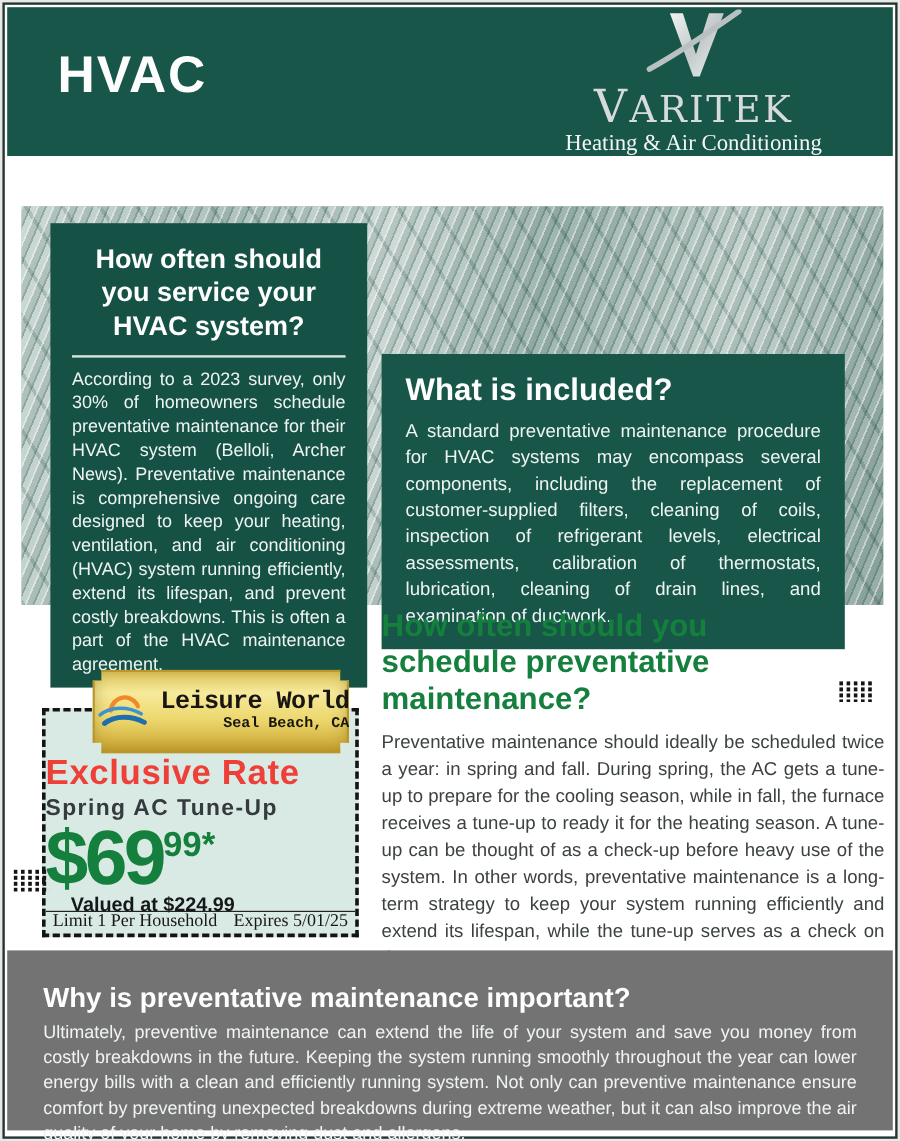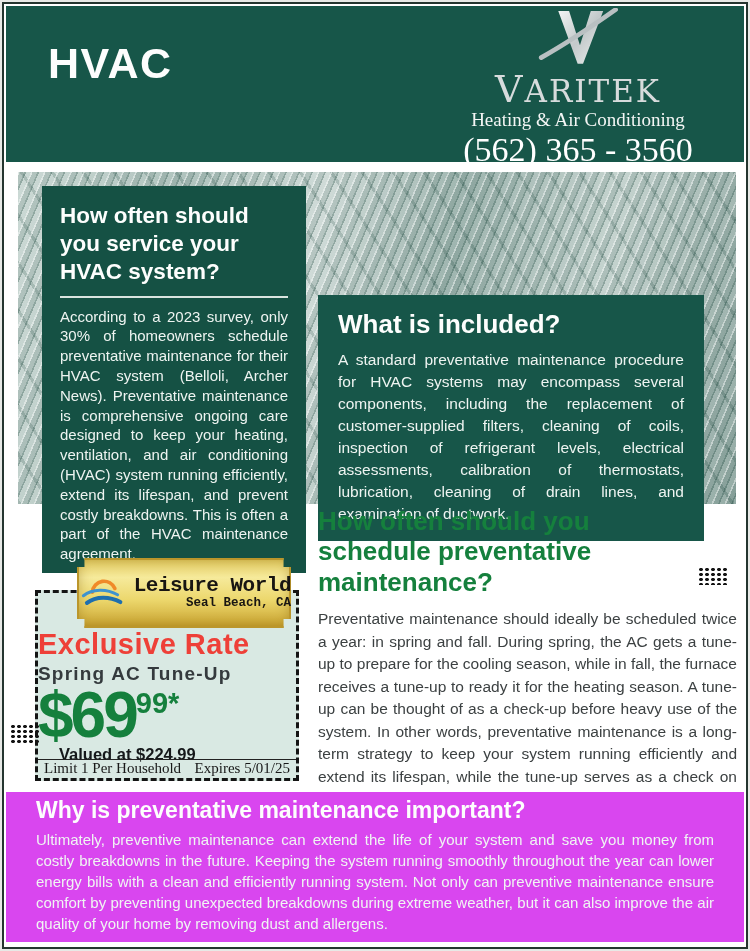--- a/index.html
+++ b/index.html
@@ -3,21 +3,21 @@
 <meta charset="utf-8">
 <style>
   html,body{margin:0;padding:0;}
   .page{
     position:relative;width:750px;height:951px;overflow:hidden;
     background:#e7e9e6;font-family:"Liberation Sans",sans-serif;
   }
   .frame{position:absolute;left:2px;top:2px;right:2px;bottom:2px;border:2px solid #24352f;background:#ffffff;}
 
   
-  .header{position:absolute;left:6px;top:6px;width:738px;height:156px;background:#175649;}
+  .header{position:absolute;left:6px;top:6px;width:738px;height:124px;background:#175649;}
   .title{position:absolute;left:42px;top:32px;color:#fdfdfd;font-size:43px;font-weight:700;letter-spacing:1.5px;line-height:1.18;}
   .brand{position:absolute;right:26px;top:2px;width:280px;text-align:center;color:#fff;}
   .v-logo{display:block;margin:0 auto;height:62px;}
   .brand-name{font-family:"DejaVu Serif","Liberation Serif",serif;font-size:31px;letter-spacing:2px;color:#d7dbdc;line-height:1;}
   .brand-name::first-letter{font-size:38px;}
   .brand-tagline{font-family:"Liberation Serif",serif;font-size:19px;color:#f4f6f5;margin-top:2px;line-height:1.1;}
   .brand-phone{font-family:"Liberation Serif",serif;font-size:34px;color:#ffffff;margin-top:1px;line-height:1.05;}
 
   
   .photo-band{
@@ -27,21 +27,21 @@
       repeating-linear-gradient(113deg, rgba(255,255,255,.45) 0 1.5px, rgba(118,143,137,.25) 1.5px 6px, rgba(26,68,58,.30) 6px 7.5px, rgba(255,255,255,.08) 7.5px 12px),
       repeating-linear-gradient(57deg, rgba(15,55,46,.16) 0 3px, rgba(255,255,255,.10) 3px 26px),
       linear-gradient(100deg,#c2d2cd 0%,#9fb6b0 22%,#c6d4d0 40%,#8ba69f 58%,#b9cac5 78%,#7e9a93 100%);
   }
 
   
   .left-panel{
     position:absolute;left:42px;top:186px;width:264px;height:387px;z-index:2;
     background:#155144;box-sizing:border-box;padding:16px 18px 10px;color:#fff;overflow:hidden;
   }
-  .left-panel h2{margin:0;font-size:22.5px;line-height:1.24;font-weight:700;color:#fdfefd;}
+  .left-panel h2{margin:0;font-size:22.5px;line-height:1.24;font-weight:700;color:#fdfefd;text-align:center;}
   .rule{height:2px;background:#d9e4df;margin:10px 0 9px;}
   .left-panel p{margin:0;font-size:15px;line-height:1.32;text-align:justify;color:#eef4f1;}
 
   
   .included-panel{
     position:absolute;left:318px;top:295px;width:386px;z-index:2;
     background:#175649;box-sizing:border-box;padding:14px 20px 16px;color:#fff;
   }
   .included-panel h2{margin:0;font-size:26px;font-weight:700;color:#fdfefd;}
   .included-panel p{margin:9px 0 0;font-size:15.5px;line-height:1.42;text-align:justify;color:#eef4f1;}
@@ -87,21 +87,21 @@
     clip-path:polygon(3.5% 0,96.5% 0,96.5% 13%,100% 13%,100% 87%,96.5% 87%,96.5% 100%,3.5% 100%,3.5% 87%,0 87%,0 13%,3.5% 13%);
     font-family:Liberation Mono, monospace;
   }
   .lw-text{text-align:right;}
   .lw-name{font-size:21px;font-weight:800;color:#181512;letter-spacing:-.5px;line-height:1;white-space:nowrap;}
   .lw-sub{font-size:12.5px;font-weight:700;color:#181512;line-height:1.15;}
 
   
   .why-band{
     position:absolute;left:6px;top:792px;width:738px;height:150px;z-index:2;
-    background:#d946ef;box-sizing:border-box;padding:5px 30px;color:#fff;
+    background:#737373;box-sizing:border-box;padding:26px 30px;color:#fff;
   }
   .why-band h2{margin:0;font-size:23px;font-weight:700;color:#fdfefd;}
   .why-band p{margin:5px 0 0;font-size:15px;line-height:1.4;text-align:justify;color:#f0f5f3;}
 </style>
 </head>
 <body>
 
 <div class="page">
   <div class="frame"></div>
 

